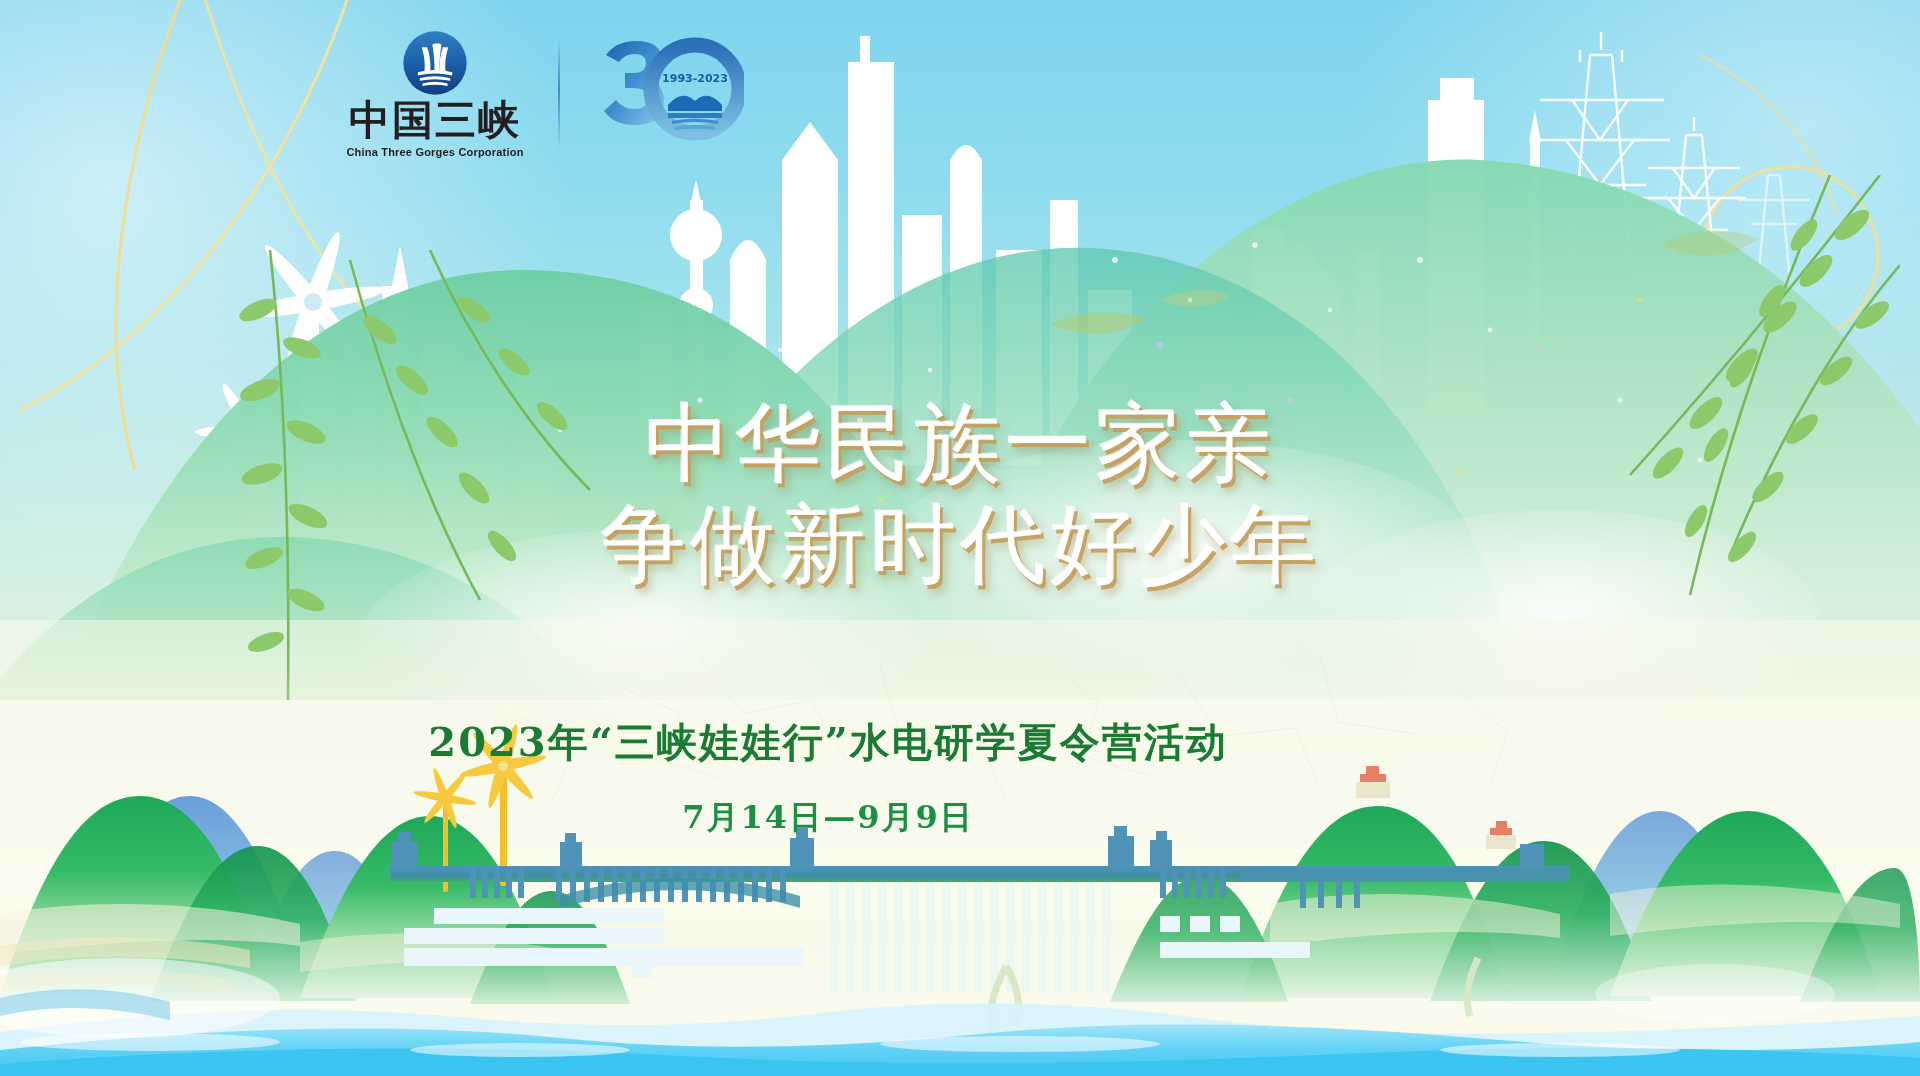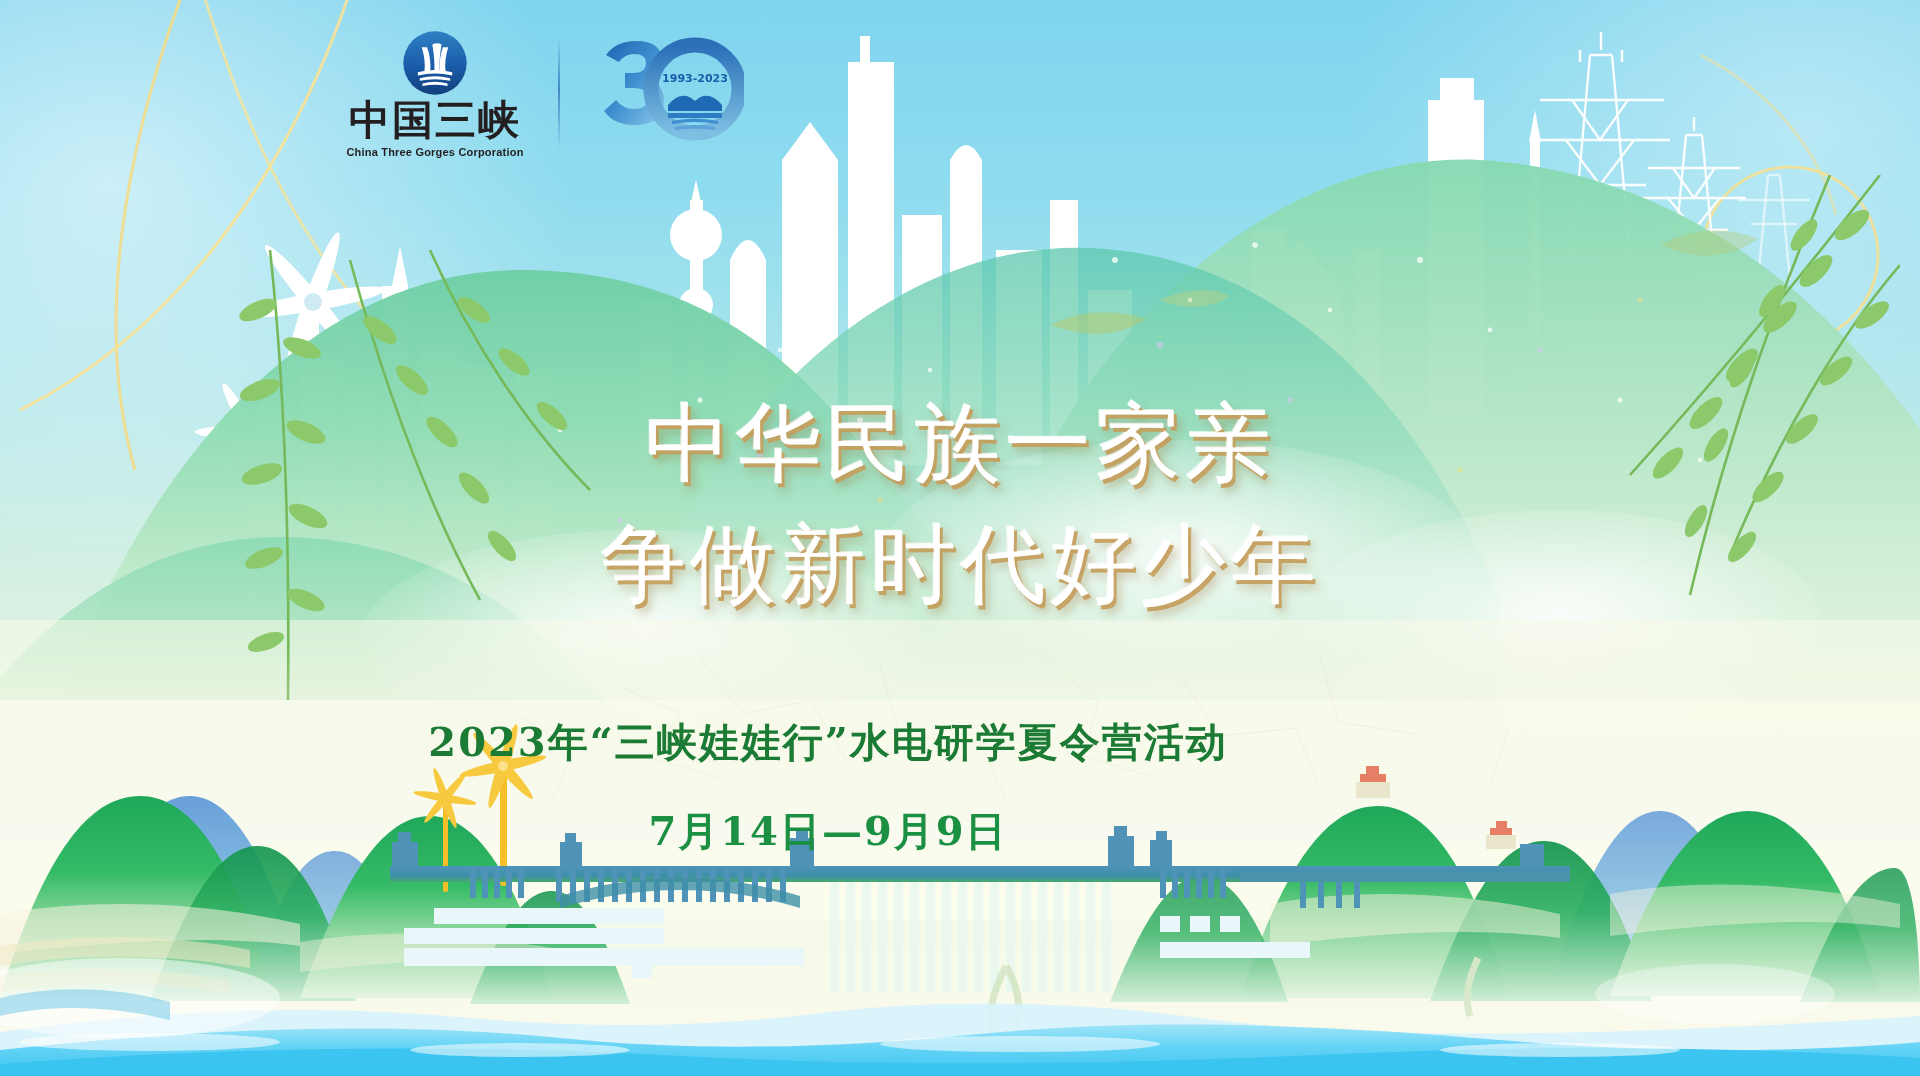--- a/index.html
+++ b/index.html
@@ -72,36 +72,36 @@
     color:#ffffff;
     line-height:1.13;
     letter-spacing:4px;
     text-shadow:
        3px 4px 0 rgba(196,158,92,.92),
        6px 8px 10px rgba(150,115,55,.42),
       -1px -1px 0 rgba(255,255,255,.85);
     white-space:nowrap;
   }
   .title-line-1{font-size:86px;}
-  .title-line-2{font-size:86px;margin-top:24px;}
+  .title-line-2{font-size:86px;margin-top:4px;}
 
   
   .subtitle-block{
     position:absolute;left:0;top:715px;width:1656px;
     text-align:center;z-index:30;
   }
   .subtitle{
     font-family:"DejaVu Serif","Liberation Serif",serif;
     font-size:40px;font-weight:700;color:#1b7a33;letter-spacing:2px;
     white-space:nowrap;
   }
   .date-line{
     font-family:"DejaVu Serif","Liberation Serif",serif;
-    font-size:40px;font-weight:700;color:#1b9042;letter-spacing:2px;
-    margin-top:34px;white-space:nowrap;
+    font-size:32px;font-weight:700;color:#1b9042;letter-spacing:2px;
+    margin-top:26px;white-space:nowrap;
   }
 
   
   .foreground{position:absolute;left:0;bottom:0;width:1920px;height:430px;pointer-events:none;}
 </style>
 </head>
 <body>
 
 <div class="poster">
 

